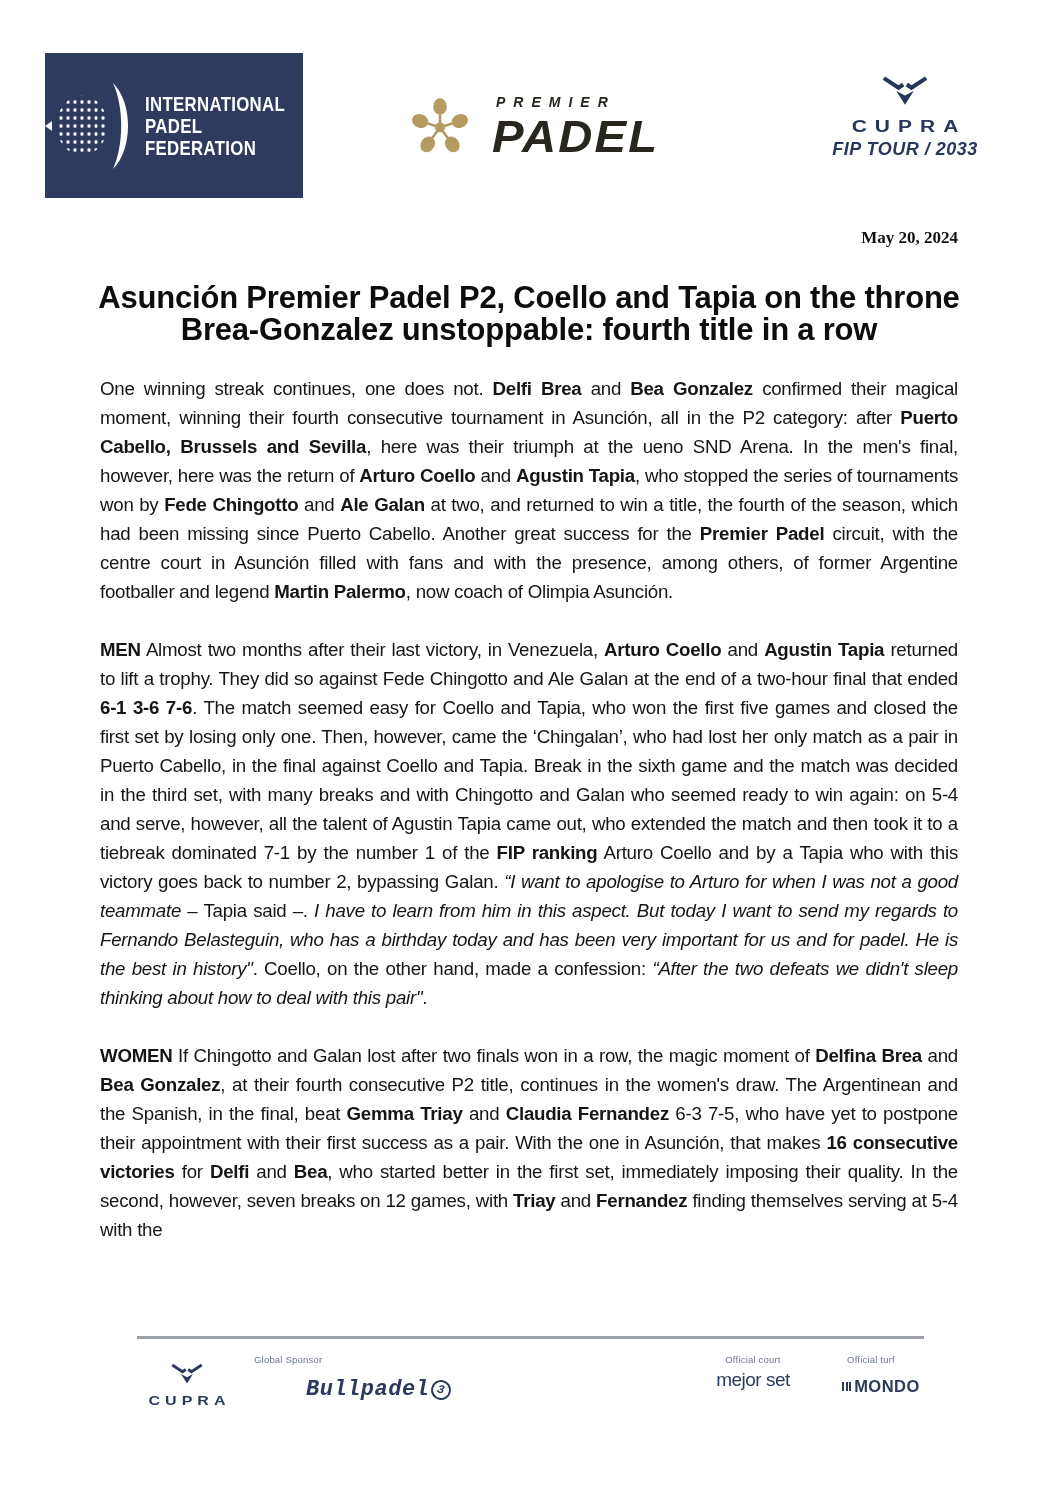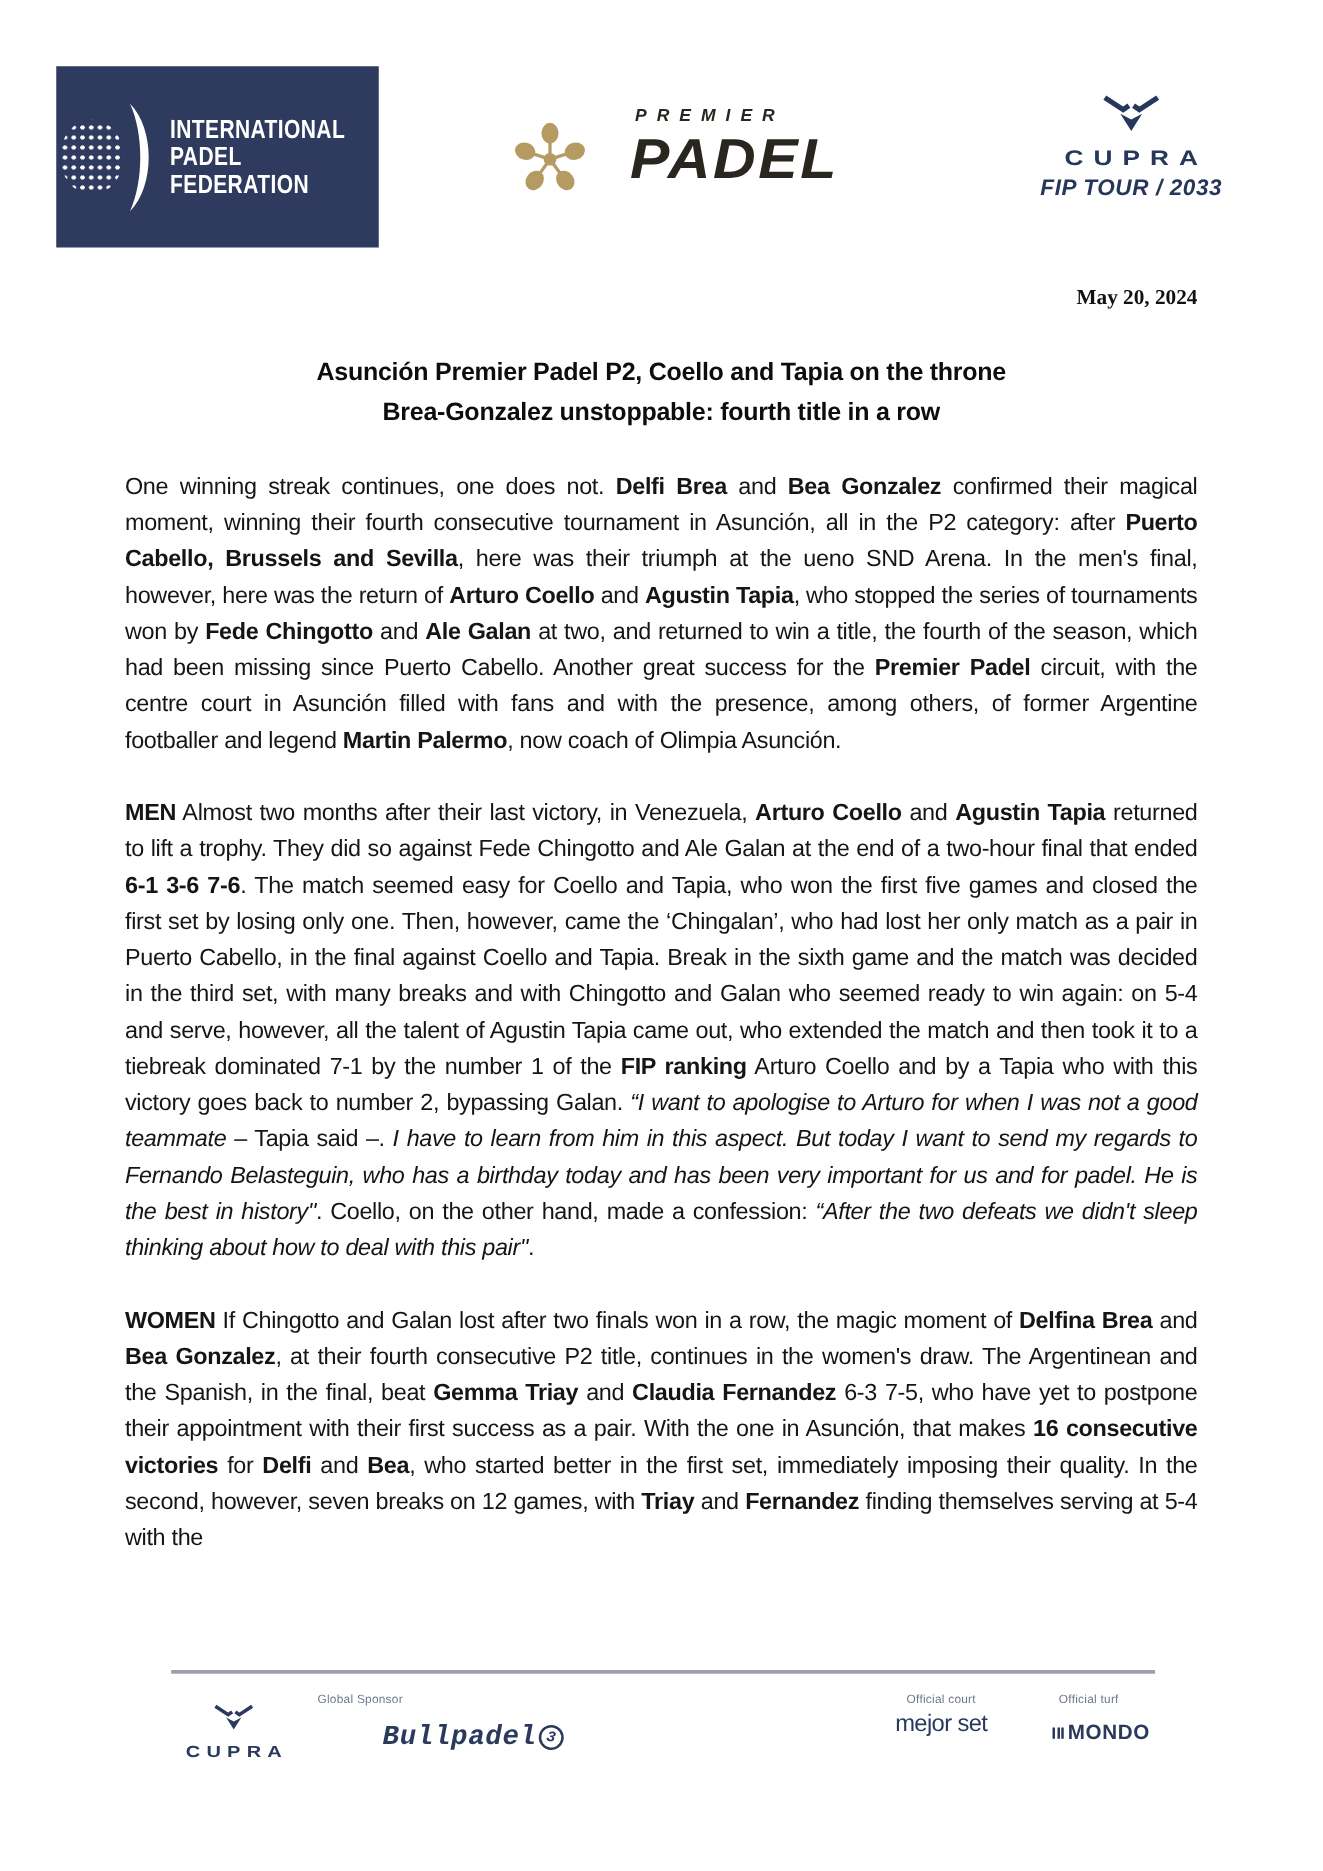--- a/index.html
+++ b/index.html
@@ -9,49 +9,49 @@
   }
   html,body{margin:0;padding:0;background:#e8e8e8;}
   .page{
     position:relative;width:1058px;height:1497px;margin:0 auto;background:#ffffff;
     font-family:"Liberation Sans",sans-serif;color:var(--body-ink);overflow:hidden;
   }
 
   
   .ipf-box{
     position:absolute;left:45px;top:53px;width:258px;height:145px;
-    background:var(--ipf-navy);display:flex;align-items:center;justify-content:center;gap:10px;
+    background:var(--ipf-navy);display:flex;align-items:center;justify-content:space-between;gap:10px;
   }
   .ipf-mark{display:flex;align-items:center;}
   .ipf-tri{width:0;height:0;border-top:5px solid transparent;border-bottom:5px solid transparent;
     border-right:7px solid #fff;margin-right:3px;opacity:.95;}
   .ipf-dots{
     width:54px;height:62px;
     background:radial-gradient(circle,#ffffff 1.6px,rgba(255,255,255,0) 1.9px);
     background-size:7px 8px;background-position:center;
     clip-path:ellipse(47% 48% at 50% 50%);
   }
   .ipf-crescent{margin-left:2px;display:block;}
   .ipf-text{display:flex;flex-direction:column;transform:scaleX(.8);transform-origin:left center;}
   .ipf-line{color:#fff;font-weight:bold;font-size:21px;line-height:22px;letter-spacing:.4px;white-space:nowrap;}
 
-  .pp-logo{position:absolute;left:404px;top:84px;display:flex;gap:28px;}
+  .pp-logo{position:absolute;left:404px;top:84px;display:flex;align-items:center;gap:16px;}
   .pp-flower{display:block;}
   .pp-words{display:flex;flex-direction:column;}
   .pp-premier{font-style:italic;font-weight:bold;font-size:14px;letter-spacing:8px;color:var(--ink);margin-bottom:6px;margin-left:4px;}
   .pp-padel{font-style:italic;font-weight:bold;font-size:45px;line-height:.95;letter-spacing:2px;color:var(--ink);transform:scaleX(1.05);transform-origin:left;}
 
   .cupra-logo{position:absolute;left:812px;top:74px;width:186px;text-align:center;color:var(--cupra-navy);}
   .cupra-bull{display:inline-block;}
   .cupra-word{font-weight:bold;font-size:21px;letter-spacing:8px;margin-top:2px;padding-left:8px;transform:scaleY(.8);}
   .cupra-tour{font-style:italic;font-weight:bold;font-size:18px;letter-spacing:.5px;margin-top:1px;white-space:nowrap;}
 
   
   .doc-date{position:absolute;top:228px;right:100px;font-family:"Liberation Serif",serif;font-weight:bold;font-size:17px;color:#111;}
-  .doc-title{position:absolute;top:282px;left:0;width:100%;text-align:center;font-weight:bold;font-size:20px;line-height:32px;letter-spacing:-.2px;color:#0d0d0d;margin:0;}
+  .doc-title{position:absolute;top:282px;left:0;width:100%;text-align:center;font-weight:bold;font-size:31px;line-height:32px;letter-spacing:-.2px;color:#0d0d0d;margin:0;}
   .article{position:absolute;top:374px;left:100px;width:858px;font-size:18.7px;line-height:29px;letter-spacing:-.25px;text-align:justify;color:var(--body-ink);}
   .article p{margin:0 0 29px 0;}
   .article .b{font-weight:bold;}
   .article .i{font-style:italic;}
 
   
   .footer-divider{position:absolute;top:1336px;left:137px;width:787px;border-top:3px solid var(--divider-gray);}
   .sp{position:absolute;color:var(--footer-navy);}
   .sp-label{font-size:9.5px;letter-spacing:.2px;color:var(--footer-navy);opacity:.7;white-space:nowrap;}
   .sp-cupra{left:133px;top:1362px;width:108px;text-align:center;}

